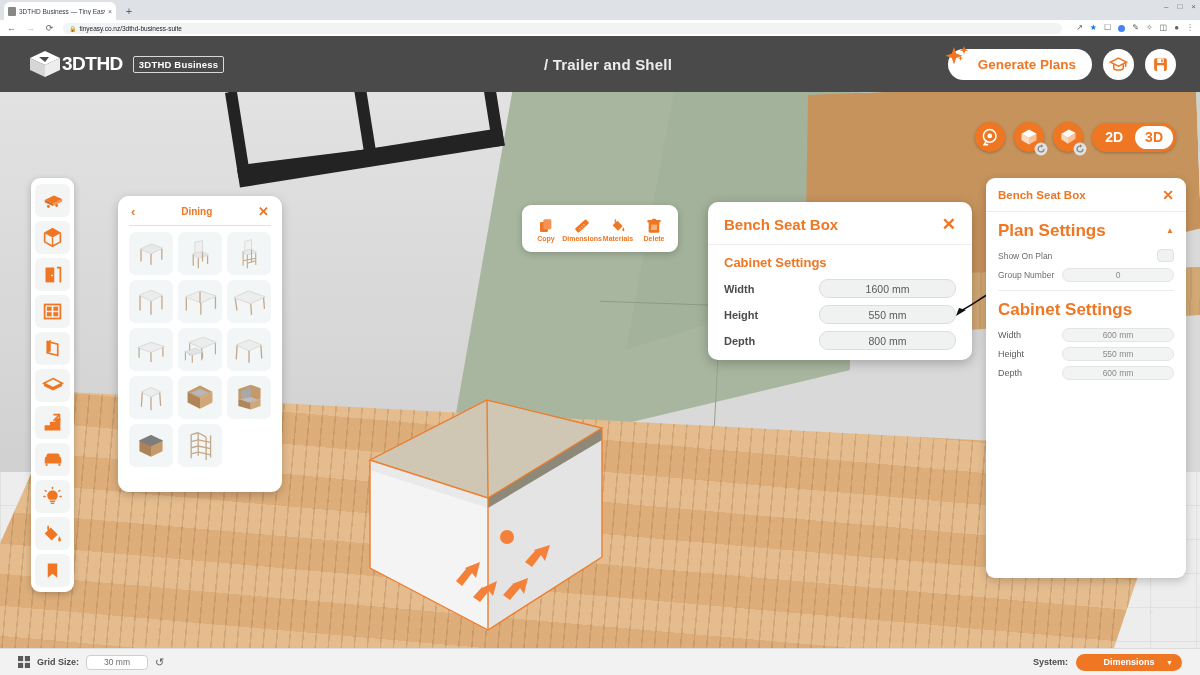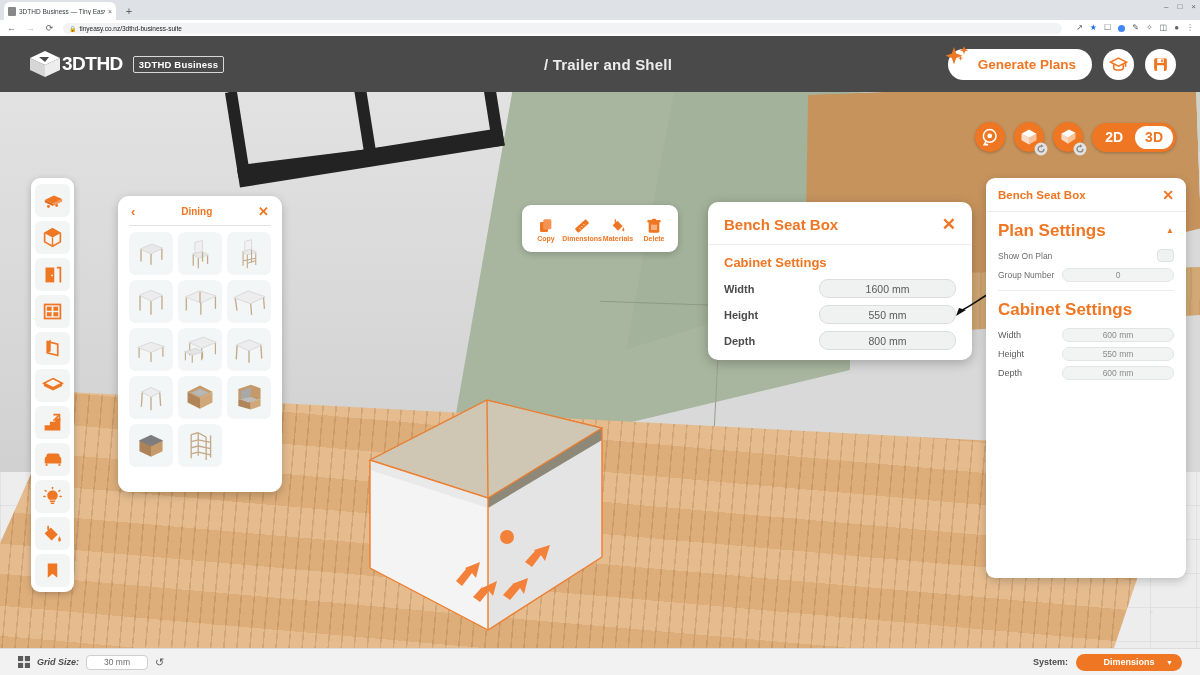--- a/index.html
+++ b/index.html
@@ -216,21 +216,21 @@
 
   .pointer-arrow { position:absolute; left:956px; top:286px; width:40px; height:32px; }
 
   
   .bottom-bar {
     position:absolute; bottom:0; left:0; width:1200px; height:27px;
     background:#f2f2f2; border-top:1px solid #dcdcdc;
     display:flex; align-items:center; padding:0 18px;
   }
   .bb-left { display:flex; align-items:center; gap:7px; }
-  .bb-label { font-size:9px; color:#4b4b4b; font-weight:bold;font-style:italic; }
+  .bb-label { font-size:9px; color:#4b4b4b; font-weight:bold; }
   .bb-input {
     width:62px; height:15px; background:#fff; border:1px solid #cfcfcf; border-radius:4px;
     font-size:8.5px; color:#6b6b6b; display:flex; align-items:center; justify-content:center;
   }
   .bb-reset { font-size:11px; color:#5a5a5a; line-height:1; }
   .bb-right { margin-left:auto; display:flex; align-items:center; gap:8px; }
   .bb-sys-label { font-size:9px; color:#4b4b4b; font-weight:bold; }
   .bb-select {
     background:#ef7622; color:#fff; border-radius:9px; height:17px; width:106px;
     font-size:9px; font-weight:bold; display:flex; align-items:center; justify-content:center;

